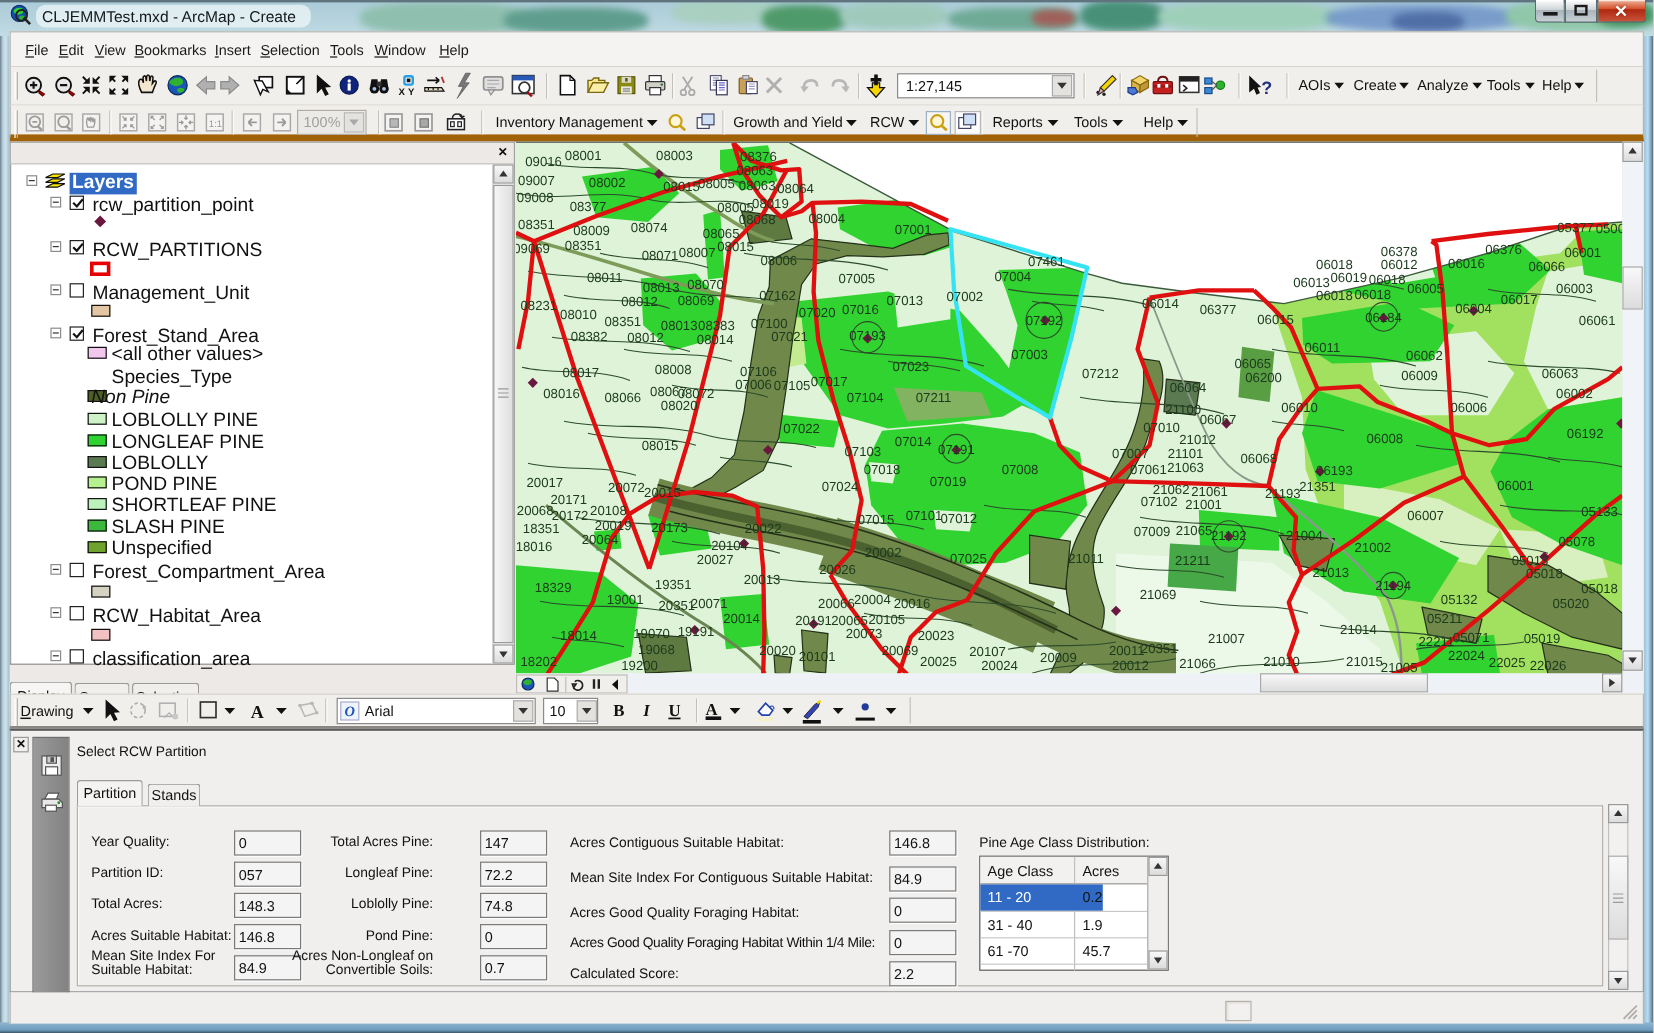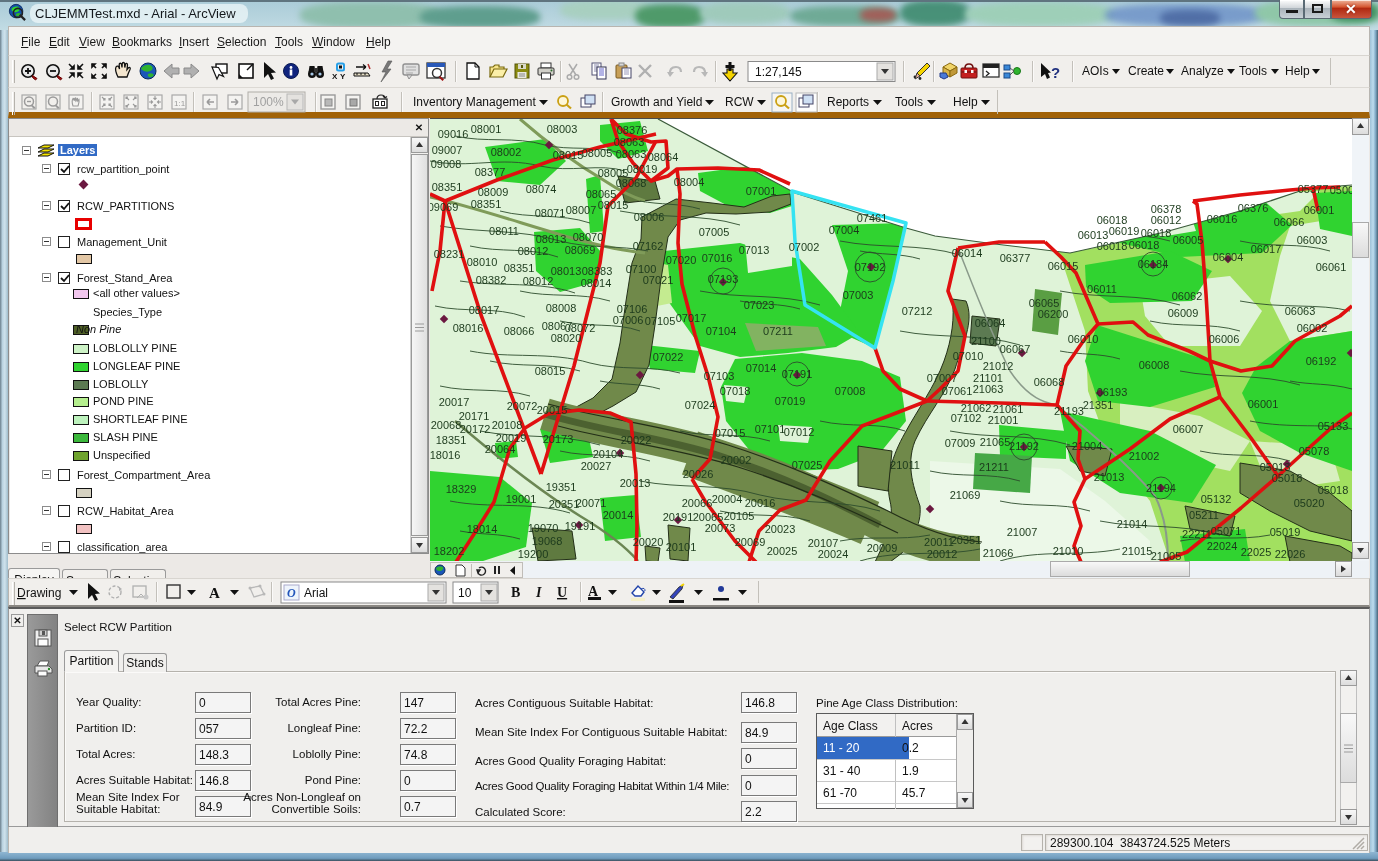--- a/index.html
+++ b/index.html
@@ -20,21 +20,21 @@
 #menubar span.mi{position:absolute;top:8px;}
 
 .tbrow{left:8px;width:1362px;background:#f1efec;border-left:1px solid #b8b5b0;border-right:1px solid #b8b5b0;}
 #tb1{top:56px;height:32px;border-bottom:1px solid #dcd9d4;}
 #tb2{top:88px;height:30px;border-bottom:6px solid #a16207;padding-left:32px;}
 .handle{position:absolute;top:4px;width:3px;height:23px;border-left:1px solid #fff;border-right:1px solid #b5b2ac;}
 
 #toc{left:8px;top:118px;width:421px;height:436px;background:#fff;border:1px solid #8c8c8c;box-shadow:inset 1px 1px 0 #e8e8e8;}
 #tocscroll{left:410px;top:137px;width:18px;height:416px;background:#f2f1ef;border-left:1px solid #d0d0d0;}
 .sbtn{position:absolute;background:linear-gradient(180deg,#f8f8f8,#dcdcdc);border:1px solid #9a9a9a;color:#333;text-align:center;}
-.toc-row{position:absolute;font-size:11px;color:#111;white-space:nowrap;}
+.toc-row{position:absolute;font-size:16px;color:#111;white-space:nowrap;}
 .expander{position:absolute;width:9px;height:9px;border:1px solid #8c8c8c;background:#fff;}
 .expander::after{content:"";position:absolute;left:1px;top:3px;width:5px;height:1px;background:#333;}
 .cbx{position:absolute;width:12px;height:12px;border:1px solid #222;background:#fff;}
 .swatch{position:absolute;width:16px;height:10px;border:1px solid #111;}
 #toctabs{left:8px;top:568px;width:381px;height:24px;background:#ece9e6;}
 .ttab{position:absolute;top:1px;height:21px;background:#f1efec;border:1px solid #9a9a9a;border-bottom:none;border-radius:3px 3px 0 0;font-size:12px;color:#111;text-align:center;padding-top:4px;}
 
 #mapwrap{left:430px;top:118px;width:922px;height:443px;background:#dff3d8;border-top:1px solid #4a4a4a;}
 #vscroll{left:1352px;top:118px;width:17px;height:443px;background:#f0f4f8;}
 #hscrollrow{left:430px;top:561px;width:939px;height:17px;background:#eef2f6;}
@@ -73,21 +73,21 @@
   <div class="blob" style="left:1255px;top:0px;width:130px;height:26px;background:#8fc7a8;"></div>
   <div class="blob" style="left:1330px;top:2px;width:48px;height:20px;background:#3f8f5f;"></div>
   <div style="position:absolute;left:0;top:0;width:1378px;height:2px;background:#5f747f;"></div>
   <svg style="position:absolute;left:8px;top:3px;" width="18" height="18" viewBox="0 0 20 20">
     <circle cx="9" cy="9" r="7.5" fill="#1450a8" stroke="#0a2a60"></circle>
     <path d="M4,6 Q7,3 11,4 Q14,6 12,9 Q9,11 6,10 Q3,8 4,6Z" fill="#2fd32f"></path>
     <path d="M9,12 Q12,10 14,12 Q13,15 10,15 Q8,14 9,12Z" fill="#2fb32f"></path>
     <path d="M13 13 L19 19" stroke="#222" stroke-width="2.5"></path>
     <circle cx="11" cy="11" r="5" fill="none" stroke="#222" stroke-width="1.8"></circle>
   </svg>
-  <div id="title-glow">CLJEMMTest.mxd - Arial - ArcView</div>
+  <div id="title-glow">CLJEMMTest.mxd - ArcMap - Create</div>
   <div class="winbtn" style="left:1279px;width:25px;background:linear-gradient(180deg,#fdfdfd,#cfd4d8 45%,#aab3ba 46%,#c8d0d6);border-radius:0 0 0 4px;">
      <div style="position:absolute;left:6px;top:10px;width:12px;height:3px;background:#1a1a1a;"></div>
       </div>
   <div class="winbtn" style="left:1304px;width:27px;background:linear-gradient(180deg,#fdfdfd,#cfd4d8 45%,#aab3ba 46%,#c8d0d6);">
      <div style="position:absolute;left:7px;top:4px;width:11px;height:9px;border:2px solid #1a1a1a;"></div>
       </div>
   <div class="winbtn" style="left:1331px;width:41px;background:linear-gradient(180deg,#eeb49c,#d4532e 40%,#b02810 45%,#c8543c);border-radius:0 0 4px 0;">
      <div style="position:absolute;left:13px;top:1px;width:15px;height:15px;color:#fff;font-weight:bold;font-size:14px;text-shadow:0 0 2px #801500;">✕</div>
       </div>
 </div>
@@ -1083,21 +1083,21 @@
   <div class="dlabel" style="left:466px;top:171px;font-size:11.5px;letter-spacing:-0.3px;">Acres Good Quality Foraging Habitat Within 1/4 Mile:</div>
       <div class="input" style="left:732px;top:166px;">0</div>
   <div class="dlabel" style="left:466px;top:197px;">Calculated Score:</div>
       <div class="input" style="left:732px;top:192px;">2.2</div>
   <div class="dlabel" style="left:807px;top:88px;">Pine Age Class Distribution:</div>
   <div style="position:absolute;left:807px;top:104px;width:158px;height:96px;border:1px solid #5a5a5a;background:#fff;font-size:12px;">
     <div style="position:absolute;left:0;top:0;width:139px;height:23px;background:#f2f1ef;border-bottom:1px solid #9a9a9a;"></div>
     <div style="position:absolute;left:78px;top:0;width:1px;height:95px;background:#c0c0c0;"></div>
     <div style="position:absolute;left:6px;top:5px;">Age Class</div>
     <div style="position:absolute;left:85px;top:5px;">Acres</div>
-    <div style="position:absolute;left:0px;top:23px;width:92px;height:22px;background:#316ac5;color:#fff;padding:4px 0 0 6px;">11 - 20</div>
+    <div style="position:absolute;left:0px;top:23px;width:102px;height:22px;background:#316ac5;color:#fff;padding:4px 0 0 6px;">11 - 20</div>
     <div style="position:absolute;left:85px;top:27px;">0.2</div>
     <div style="position:absolute;left:0;top:45px;width:139px;height:1px;background:#c8c8c8;"></div>
     <div style="position:absolute;left:6px;top:50px;">31 - 40</div>
     <div style="position:absolute;left:85px;top:50px;">1.9</div>
     <div style="position:absolute;left:0;top:67px;width:139px;height:1px;background:#c8c8c8;"></div>
     <div style="position:absolute;left:6px;top:72px;">61 -70</div>
     <div style="position:absolute;left:85px;top:72px;">45.7</div>
     <div style="position:absolute;left:0;top:89px;width:139px;height:1px;background:#c8c8c8;"></div>
     <div style="position:absolute;right:0;top:0;width:17px;height:94px;background:#f0efed;border-left:1px solid #aaa;">
       <div class="sbtn" style="left:0;top:0;width:16px;height:16px;">
@@ -1126,18 +1126,17 @@
     <div class="sbtn" style="left:-1px;top:138px;width:17px;height:16px;">
           <svg width="15" height="14">
             <path d="M7.5,10 L11,5 L4,5Z" fill="#333"></path>
           </svg>
         </div>
   </div>
 </div>
 
 <div id="status" class="abs">
   <div class="scell" style="left:1012px;width:22px;"></div>
-  <div class="scell" style="left:1036px;width:323px;padding:1px 0 0 4px;">289300.104&nbsp;&nbsp;3843724.525 Meters</div>
   <svg class="abs" style="right:4px;top:10px;" width="13" height="13">
         <path d="M12,1 L1,12 M12,5 L5,12 M12,9 L9,12" stroke="#b0aca6" stroke-width="1.5"></path>
       </svg>
 </div>
 </div>
 
 </body></html>

